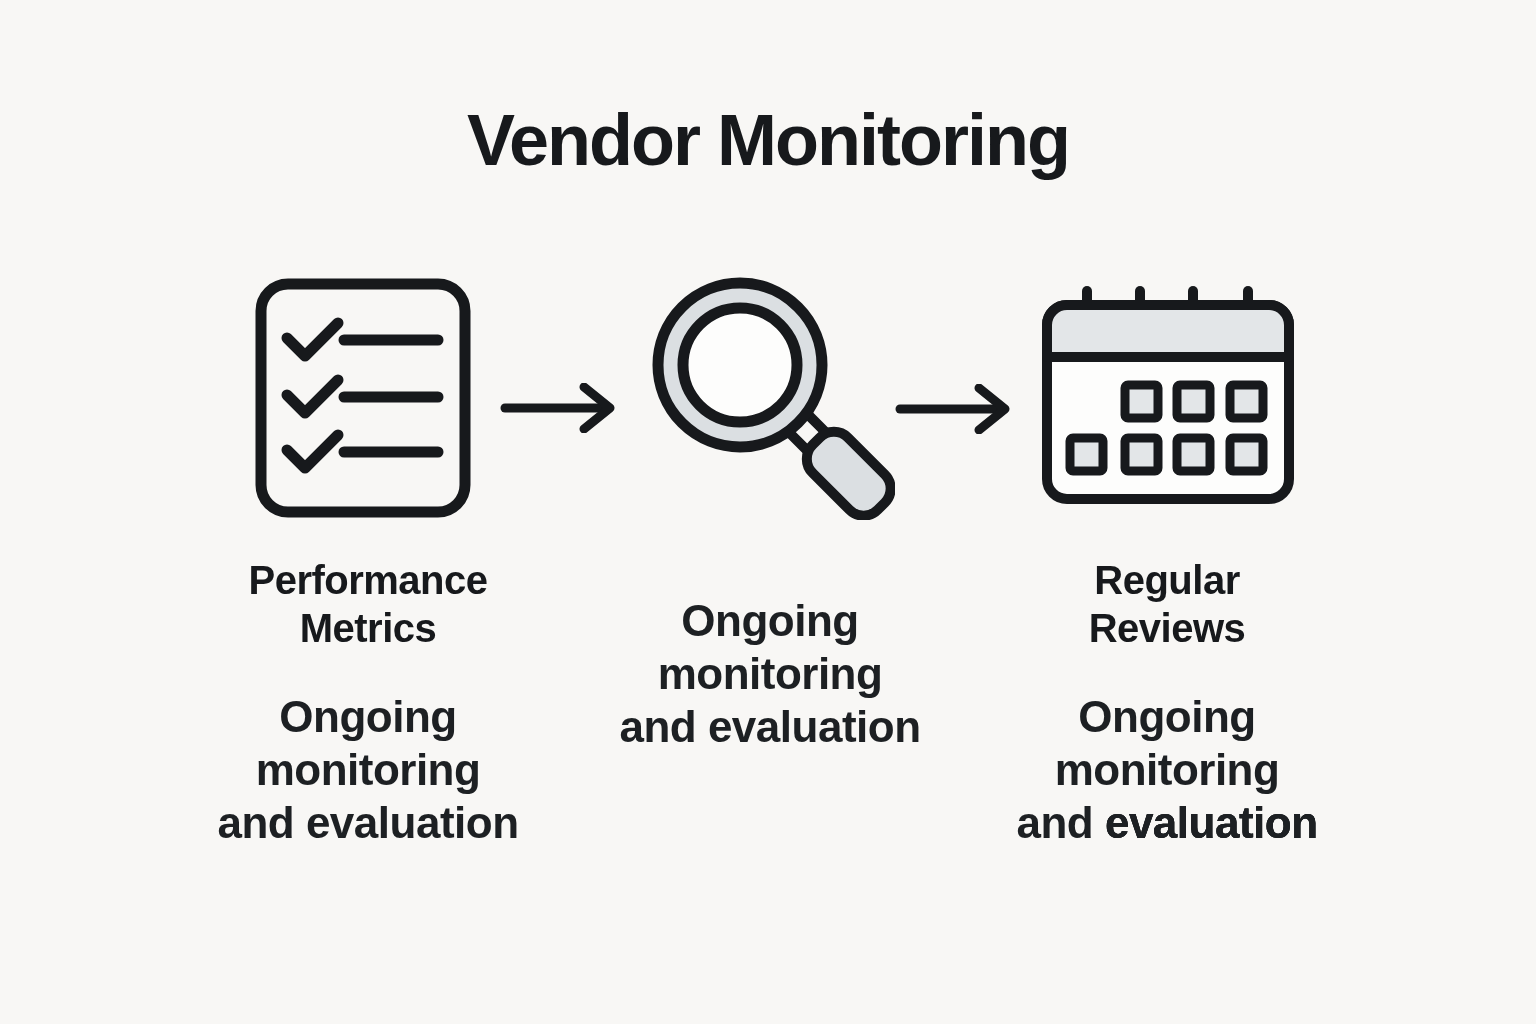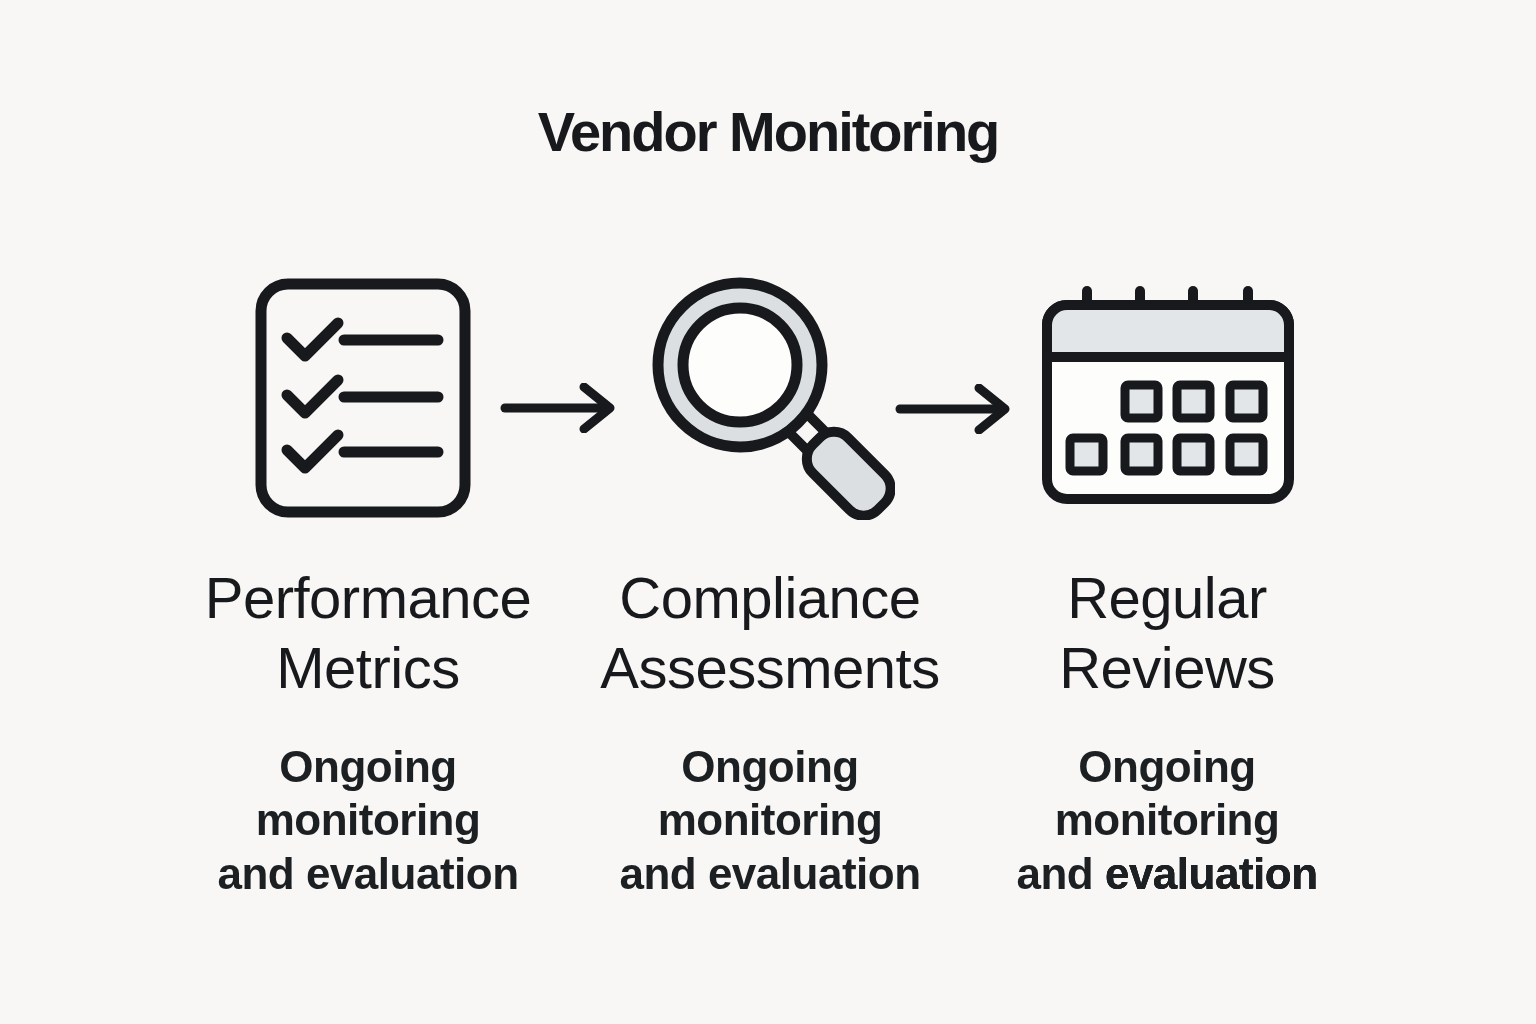--- a/index.html
+++ b/index.html
@@ -20,40 +20,40 @@
     color: var(--ink);
     overflow: hidden;
   }
   .title {
     position: absolute;
     top: 104px;
     left: 0;
     width: 100%;
     margin: 0;
     text-align: center;
-    font-size: 56px;
+    font-size: 72px;
     font-weight: 700;
     letter-spacing: -2px;
     line-height: 1;
   }
   .icon { position: absolute; }
   .icon svg { display: block; }
   .col {
     position: absolute;
     top: 556px;
     width: 400px;
     text-align: center;
   }
   .col-1 { left: 168px; }
   .col-2 { left: 570px; }
   .col-3 { left: 967px; text-align: center; }
   .heading {
-    margin: 7px;
-    font-size: 58px;
-    font-weight: 400;
+    margin: 0;
+    font-size: 40px;
+    font-weight: 700;
     letter-spacing: -0.5px;
     line-height: 1.2;
     white-space: pre-line;
   }
   .desc {
     margin: 38px 0 0 0;
     font-size: 44px;
     font-weight: 700;
     letter-spacing: -0.5px;
     line-height: 1.21;
@@ -128,22 +128,20 @@
 
   <div class="col col-1">
     <h2 class="heading">Performance
 Metrics</h2>
     <p class="desc">Ongoing
 monitoring
 and evaluation</p>
   </div>
 
   <div class="col col-2">
-    <h2 class="heading">Compliance
-Assessments</h2>
     <p class="desc">Ongoing
 monitoring
 and evaluation</p>
   </div>
 
   <div class="col col-3">
     <h2 class="heading">Regular
 Reviews</h2>
     <p class="desc"><span>Ongoing
 monitoring

